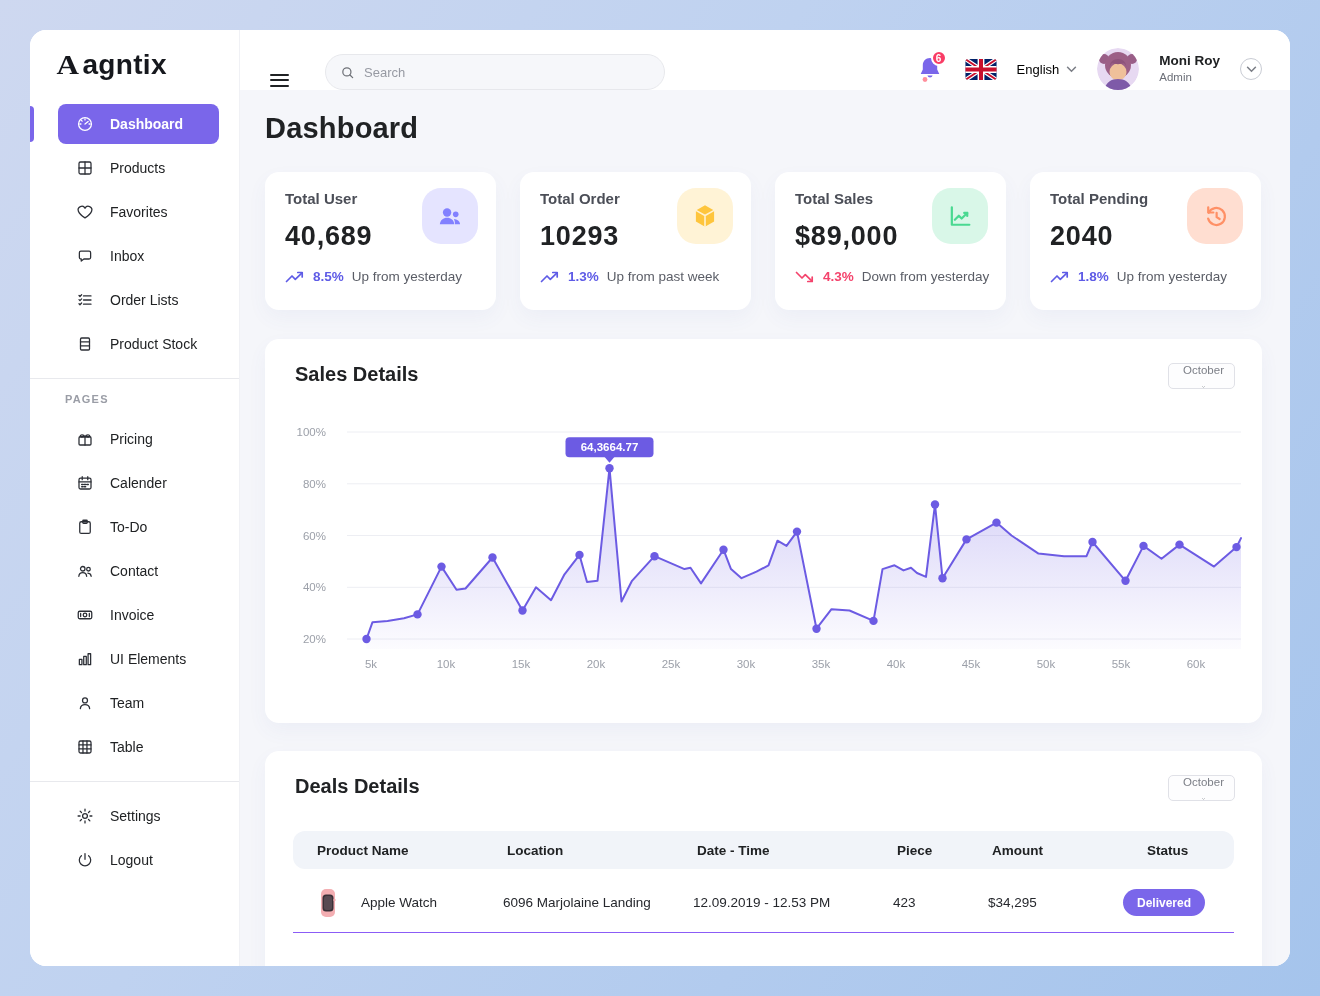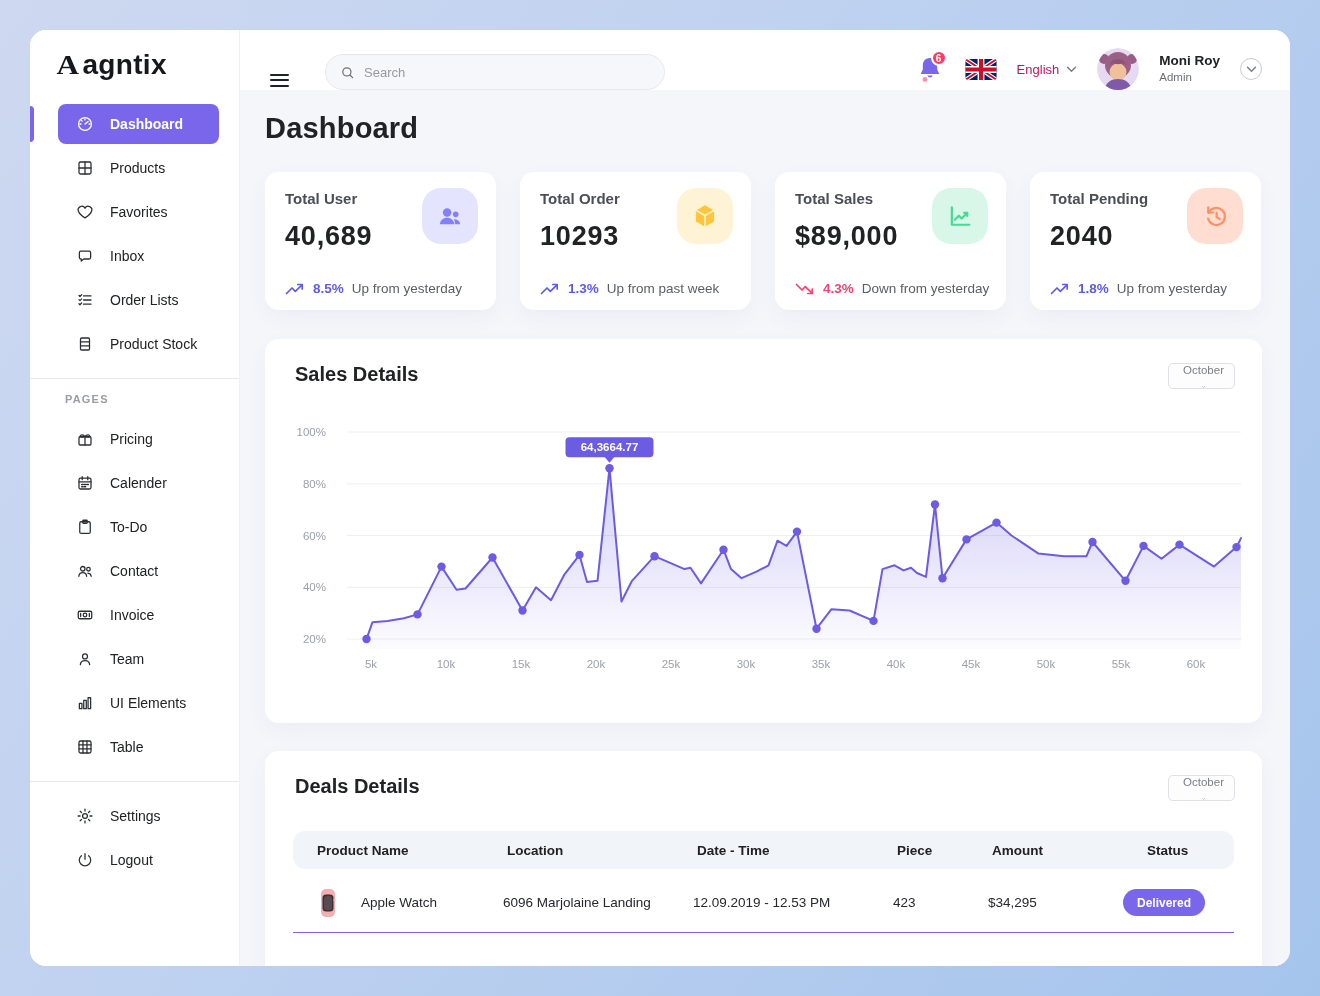--- a/index.html
+++ b/index.html
@@ -53,21 +53,21 @@
   .search input::placeholder { color:#9success7a0a8; }
   .search input::placeholder { color:#979aa3; }
   .tb-right { margin-left:auto; display:flex; align-items:center; gap:20px; }
   .bell { position:relative; width:30px; height:30px; cursor:pointer; }
   .bell .badge {
     position:absolute; top:-4px; right:-2px; min-width:16px; height:16px; border-radius:8px;
     background:var(--red); color:#fff; font-size:10px; font-weight:700;
     display:flex; align-items:center; justify-content:center; border:2px solid #fff;
   }
   .flag { width:32px; height:21px; cursor:pointer; display:flex; }
-  .lang { display:flex; align-items:center; gap:7px; font-size:13px; color:#be185d; cursor:pointer; }
+  .lang { display:flex; align-items:center; gap:7px; font-size:13px; color:#000000; cursor:pointer; }
   .chev { width:11px; height:7px; color:#7c7f87; }
   .avatar { width:42px; height:42px; border-radius:50%; overflow:hidden; cursor:pointer; flex:none; }
   .user-meta { line-height:1.25; cursor:default; }
   .user-meta .nm { font-size:13.5px; font-weight:700; color:#202224; }
   .user-meta .rl { font-size:11.5px; color:#6d7079; }
   .round-chev {
     width:22px; height:22px; border-radius:50%; border:1.4px solid #c9ccd4;
     display:flex; align-items:center; justify-content:center; color:#8b8e96; cursor:pointer;
   }
   
@@ -81,21 +81,21 @@
     position:relative; width:231px; height:138px; background:#fff; border-radius:14px;
     box-shadow:0 8px 20px rgba(80,100,180,.05); padding:18px 20px; flex:none;
   }
   .stat-card .lbl { font-size:15px; color:#4b4e57; font-weight:600; }
   .stat-card .val { font-size:27px; font-weight:800; color:#202224; letter-spacing:.8px; margin-top:14px; }
   .stat-card .sicon {
     position:absolute; top:16px; right:18px; width:56px; height:56px; border-radius:19px;
     display:flex; align-items:center; justify-content:center;
   }
   .stat-card .sicon svg { width:28px; height:28px; }
-  .trend { position:absolute; left:20px; bottom:14px; display:flex; align-items:center; gap:8px; font-size:13.5px; }
+  .trend { position:absolute; left:20px; bottom:26px; display:flex; align-items:center; gap:8px; font-size:13.5px; }
   .trend svg { width:20px; height:12px; flex:none; }
   .trend .pct { font-weight:700; }
   .trend .txt { color:#5a5d66; }
   
   .panel {
     position:relative; background:#fff; border-radius:14px;
     box-shadow:0 8px 20px rgba(80,100,180,.05);
   }
   .sales-panel { margin-top:29px; height:384px; }
   .deals-panel { margin-top:28px; height:240px; }
@@ -244,35 +244,35 @@
                 <rect x="3" y="7" width="18" height="10" rx="2"></rect>
                 <circle cx="12" cy="12" r="2.4"></circle>
                 <path d="M6.2 10v4M17.8 10v4"></path>
               </svg>
             </span>
             <span class="s-label">Invoice</span>
           </div>
           <div class="s-item">
             <span class="s-ico">
               <svg viewBox="0 0 24 24" fill="none" stroke="currentColor" stroke-width="1.7" stroke-linecap="round" stroke-linejoin="round">
-                <circle cx="12" cy="8.5" r="3.3"></circle>
-                <path d="M5.8 19.5c.3-3.6 2.8-5.3 6.2-5.3s5.9 1.7 6.2 5.3"></path>
-              </svg>
-            </span>
-            <span class="s-label">Team</span>
-          </div>
-          <div class="s-item">
-            <span class="s-ico">
-              <svg viewBox="0 0 24 24" fill="none" stroke="currentColor" stroke-width="1.7" stroke-linecap="round" stroke-linejoin="round">
                 <rect x="4.5" y="12.5" width="3.4" height="7"></rect>
                 <rect x="10.3" y="8.5" width="3.4" height="11"></rect>
                 <rect x="16.1" y="5" width="3.4" height="14.5"></rect>
               </svg>
             </span>
             <span class="s-label">UI Elements</span>
+          </div>
+          <div class="s-item">
+            <span class="s-ico">
+              <svg viewBox="0 0 24 24" fill="none" stroke="currentColor" stroke-width="1.7" stroke-linecap="round" stroke-linejoin="round">
+                <circle cx="12" cy="8.5" r="3.3"></circle>
+                <path d="M5.8 19.5c.3-3.6 2.8-5.3 6.2-5.3s5.9 1.7 6.2 5.3"></path>
+              </svg>
+            </span>
+            <span class="s-label">Team</span>
           </div>
           <div class="s-item">
             <span class="s-ico">
               <svg viewBox="0 0 24 24" fill="none" stroke="currentColor" stroke-width="1.7" stroke-linecap="round" stroke-linejoin="round">
                 <rect x="4" y="4" width="16" height="16" rx="2"></rect>
                 <path d="M4 9.3h16M4 14.6h16M9.3 4v16M14.6 4v16"></path>
               </svg>
             </span>
             <span class="s-label">Table</span>
           </div>

